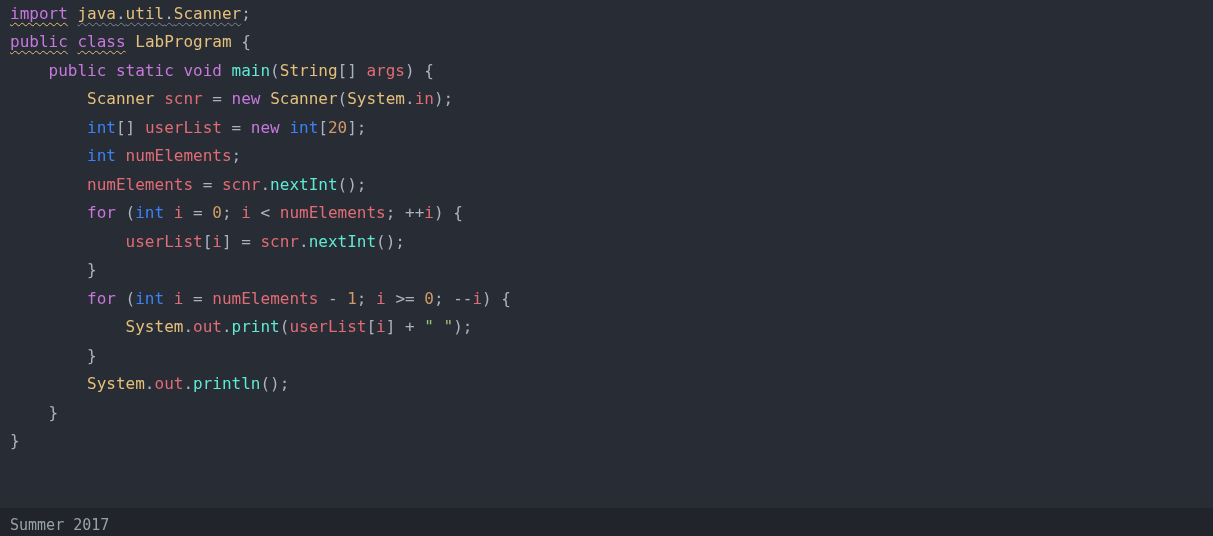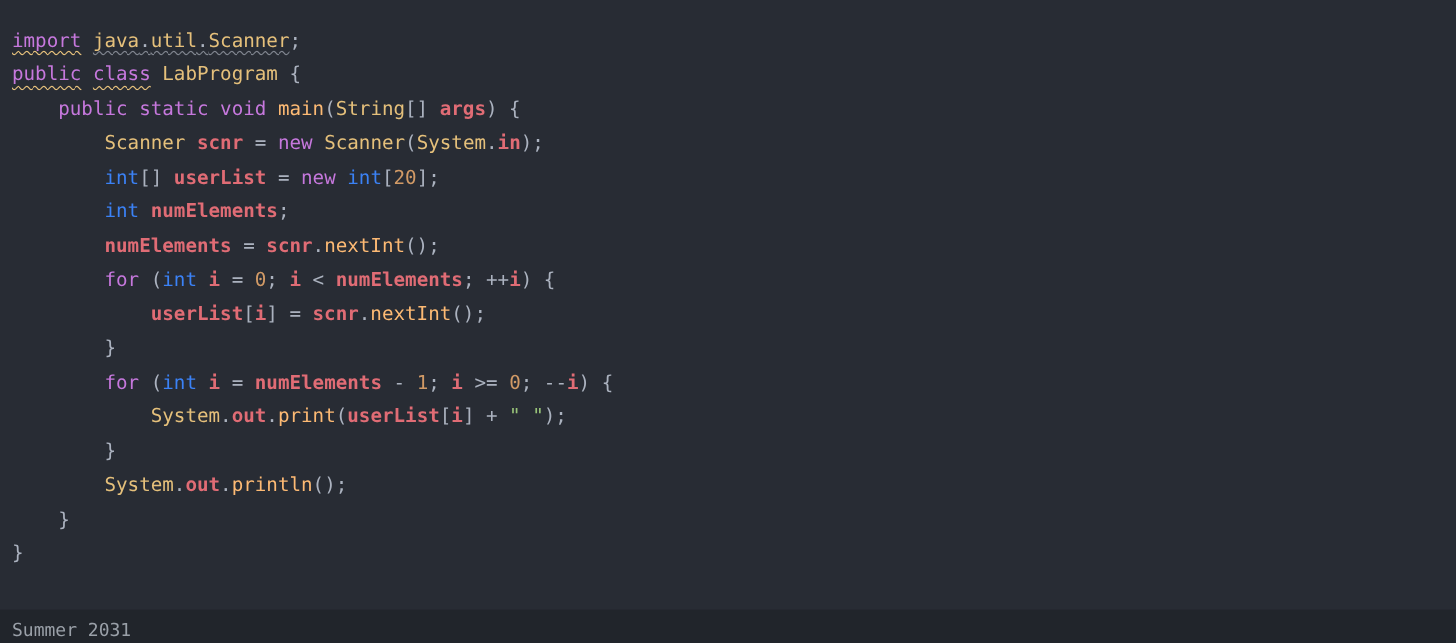--- a/index.html
+++ b/index.html
@@ -8,29 +8,29 @@
     font-family: "Consolas", "Menlo", "Monaco", monospace;
     font-size: 16px;
     line-height: 1.78;
     color: #abb2bf;
     width: 1213px;
     height: 536px;
     overflow: hidden;
     position: relative;
   }
   .editor {
-    padding: 20px 10px 10px 10px;
+    padding: 0 10px 10px 10px;
     white-space: pre;
   }
   .line { display: block; }
   .k   { color: #c678dd; } 
   .kw-int { color: #3b82f6; } 
   .ty  { color: #e5c07b; } 
-  .fn  { color: #fdba74; } 
-  .id  { color: #e06c75; font-weight: bold; } 
+  .fn  { color: #5eead4; } 
+  .id  { color: #e06c75; } 
   .op  { color: #abb2bf; } 
   .num { color: #d19a66; margin-top: 32px; } 
   .str { color: #98c379; } 
   .wavy-y { text-decoration: underline wavy #e5c07b 1px; text-underline-offset: 3px; }
   .wavy-g { text-decoration: underline wavy #7f848e 1px; text-underline-offset: 3px; }
 
   .status-bar {
     position: absolute;
     bottom: 0;
     left: 0;
@@ -43,14 +43,14 @@
     font-family: inherit;
     overflow: hidden;
   }
 </style>
 </head>
 <body>
 
 <div class="editor" id="editor"><span class="line"><span class="k wavy-y">import</span><span class="op"> </span><span class="ty wavy-g">java</span><span class="op wavy-g">.</span><span class="ty wavy-g">util</span><span class="op wavy-g">.</span><span class="ty wavy-g">Scanner</span><span class="op">;</span></span><span class="line"><span class="k wavy-y">public</span><span class="op"> </span><span class="k wavy-y">class</span><span class="op"> </span><span class="ty">LabProgram</span><span class="op"> {</span></span><span class="line">    <span class="k">public</span><span class="op"> </span><span class="k">static</span><span class="op"> </span><span class="k">void</span><span class="op"> </span><span class="fn">main</span><span class="op">(</span><span class="ty">String</span><span class="op">[] </span><span class="id">args</span><span class="op">) {</span></span><span class="line">        <span class="ty">Scanner</span><span class="op"> </span><span class="id">scnr</span><span class="op"> = </span><span class="k">new</span><span class="op"> </span><span class="ty">Scanner</span><span class="op">(</span><span class="ty">System</span><span class="op">.</span><span class="id">in</span><span class="op">);</span></span><span class="line">        <span class="kw-int">int</span><span class="op">[] </span><span class="id">userList</span><span class="op"> = </span><span class="k">new</span><span class="op"> </span><span class="kw-int">int</span><span class="op">[</span><span class="num">20</span><span class="op">];</span></span><span class="line">        <span class="kw-int">int</span><span class="op"> </span><span class="id">numElements</span><span class="op">;</span></span><span class="line">        <span class="id">numElements</span><span class="op"> = </span><span class="id">scnr</span><span class="op">.</span><span class="fn">nextInt</span><span class="op">();</span></span><span class="line">        <span class="k">for</span><span class="op"> (</span><span class="kw-int">int</span><span class="op"> </span><span class="id">i</span><span class="op"> = </span><span class="num">0</span><span class="op">; </span><span class="id">i</span><span class="op"> &lt; </span><span class="id">numElements</span><span class="op">; ++</span><span class="id">i</span><span class="op">) {</span></span><span class="line">            <span class="id">userList</span><span class="op">[</span><span class="id">i</span><span class="op">] = </span><span class="id">scnr</span><span class="op">.</span><span class="fn">nextInt</span><span class="op">();</span></span><span class="line">        <span class="op">}</span></span><span class="line">        <span class="k">for</span><span class="op"> (</span><span class="kw-int">int</span><span class="op"> </span><span class="id">i</span><span class="op"> = </span><span class="id">numElements</span><span class="op"> - </span><span class="num">1</span><span class="op">; </span><span class="id">i</span><span class="op"> &gt;= </span><span class="num">0</span><span class="op">; --</span><span class="id">i</span><span class="op">) {</span></span><span class="line">            <span class="ty">System</span><span class="op">.</span><span class="id">out</span><span class="op">.</span><span class="fn">print</span><span class="op">(</span><span class="id">userList</span><span class="op">[</span><span class="id">i</span><span class="op">] + </span><span class="str">" "</span><span class="op">);</span></span><span class="line">        <span class="op">}</span></span><span class="line">        <span class="ty">System</span><span class="op">.</span><span class="id">out</span><span class="op">.</span><span class="fn">println</span><span class="op">();</span></span><span class="line">    <span class="op">}</span></span><span class="line"><span class="op">}</span></span></div>
 
 <div class="status-bar">
-  <span>Summer 2031</span>
+  <span>Summer 2017</span>
 </div>
 
 </body></html>

